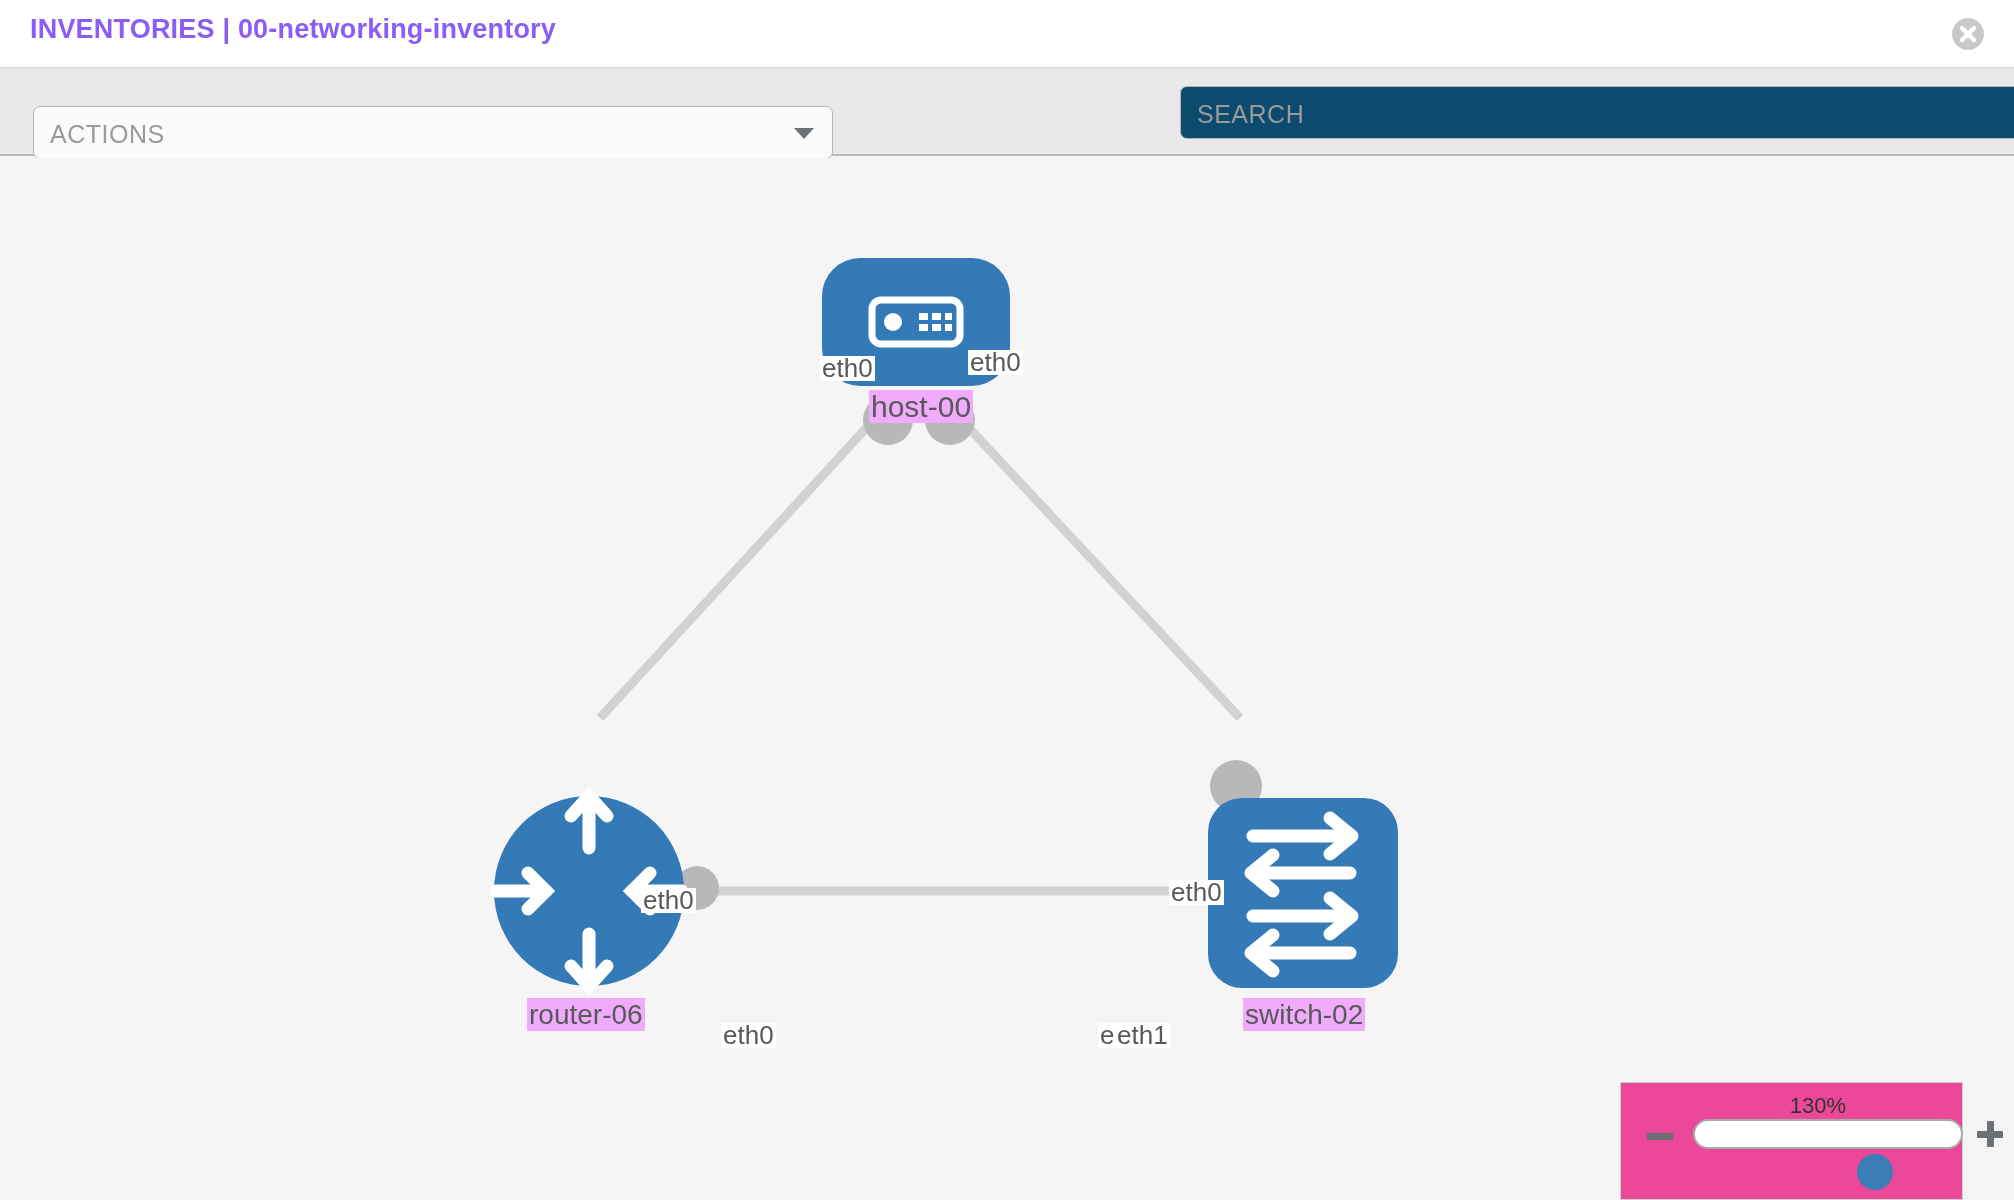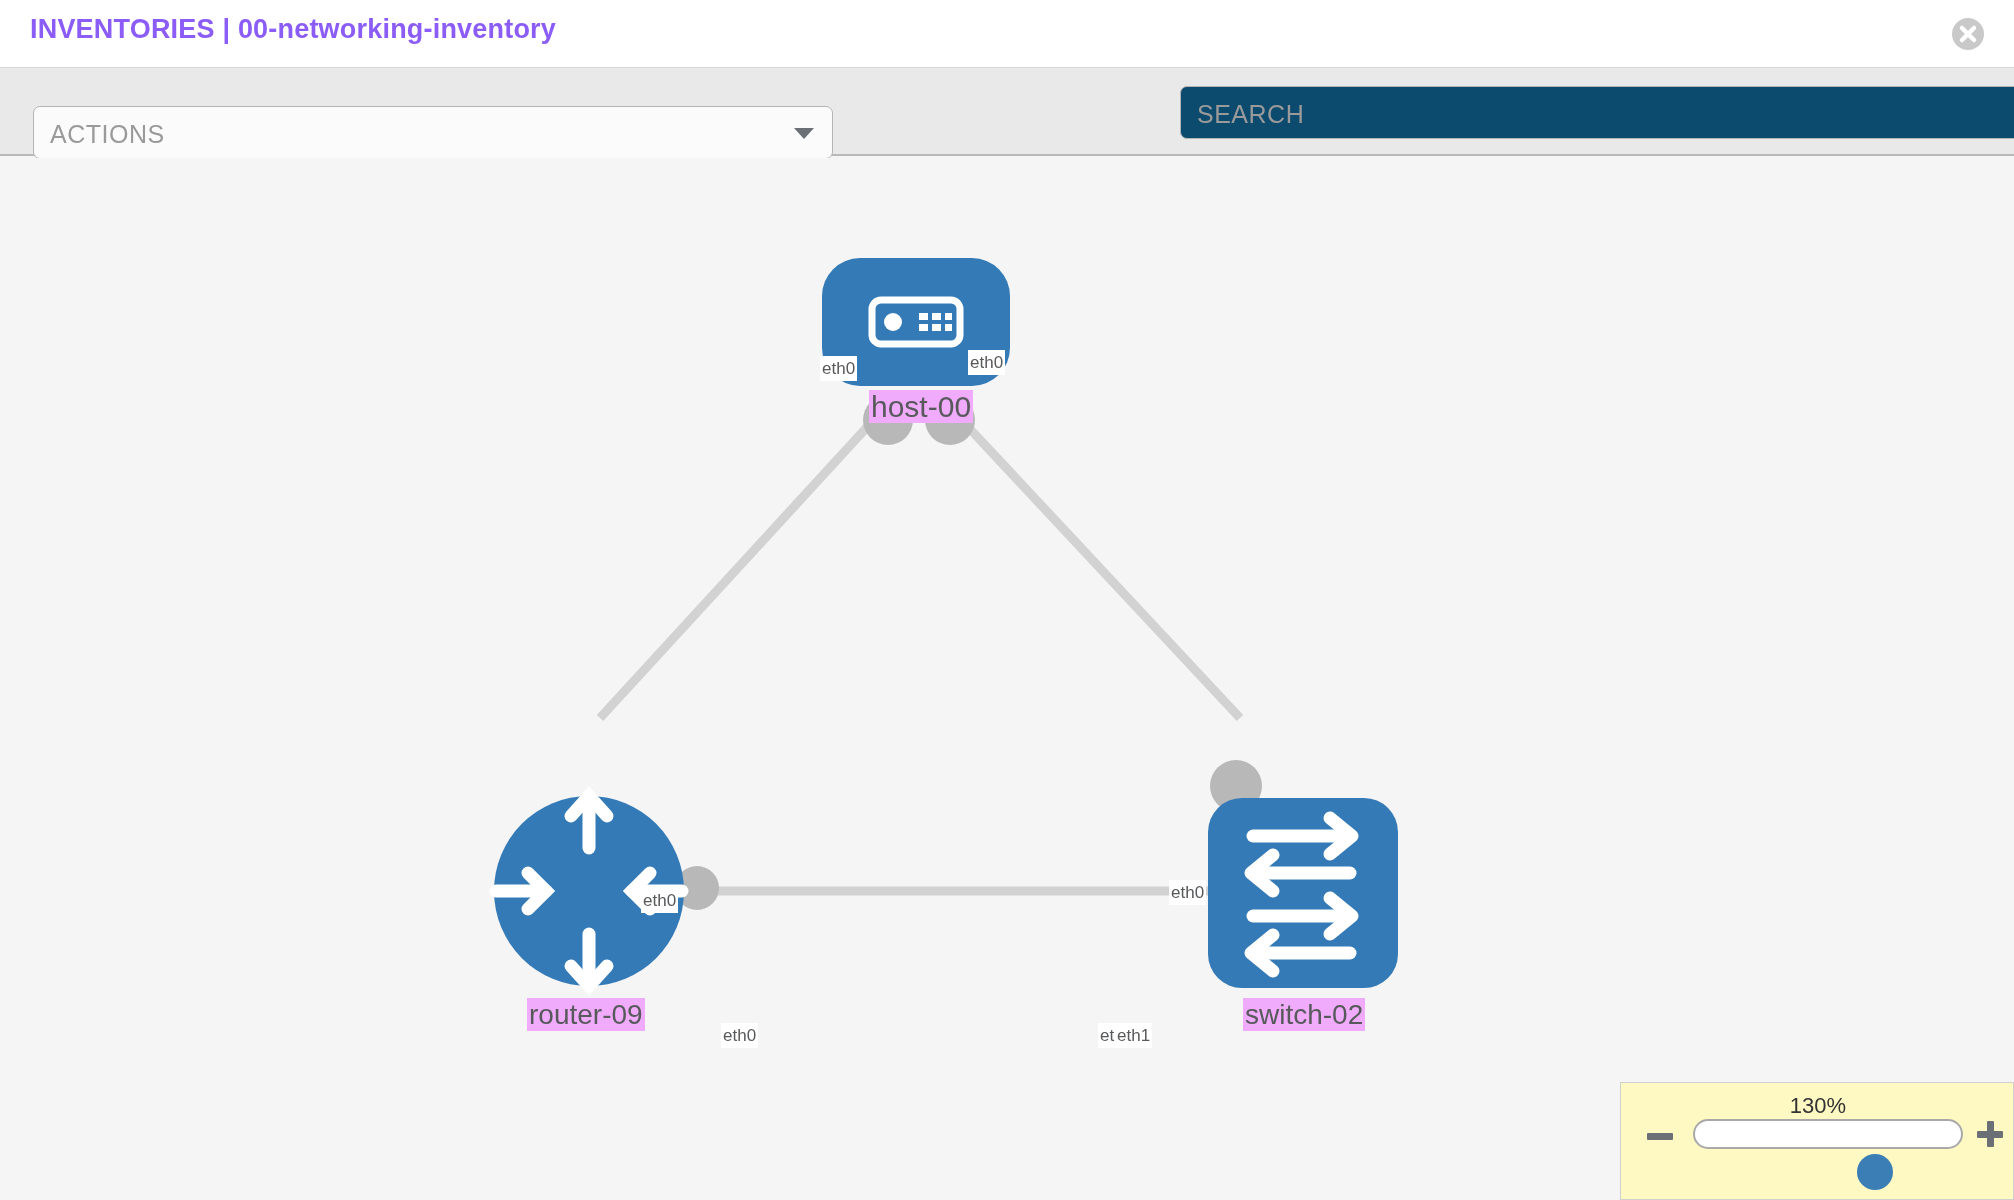--- a/index.html
+++ b/index.html
@@ -81,21 +81,21 @@
   .canvas {
     position: absolute; left: 0; top: 158px;
     width: 2014px; height: 1042px;
     background: #f5f5f5;
     overflow: hidden;
   }
   .topo-svg { position: absolute; left: 0; top: 0; }
 
   .edge-label {
     position: absolute;
-    font-size: 17px;
+    font-size: 26px;
     color: #58595b;
     background: #ffffff;
     padding: 0 2px;
     white-space: nowrap;
     line-height: 25px;
   }
   .node-label {
     position: absolute;
     font-size: 28px;
     color: #58595b;
@@ -104,22 +104,22 @@
     white-space: nowrap;
     line-height: 33px;
   }
   .node-label.big {
     font-size: 30px;
   }
 
   
   .zoom-panel {
     position: absolute; left: 1620px; top: 1082px;
-    width: 394px; height: 118px;
-    background: #fef9c3;
+    width: 343px; height: 118px;
+    background: #ec4899;
     border: 1px solid #cfcfcf;
   }
   .zoom-value {
     position: absolute; top: 10px; left: 0; width: 394px;
     text-align: center;
     font-size: 22px; color: #333;
   }
   .zoom-minus {
     position: absolute; left: 26px; top: 50px;
     width: 26px; height: 7px; background: #6b6f76;
@@ -257,21 +257,21 @@
 
   <div class="edge-label" style="left:820px; top:198px;">eth0</div>
   <div class="edge-label" style="left:968px; top:192px;">eth0</div>
   <div class="edge-label" style="left:641px; top:730px;">eth0</div>
   <div class="edge-label" style="left:1169px; top:722px;">eth0</div>
   <div class="edge-label" style="left:721px; top:865px;">eth0</div>
   <div class="edge-label" style="left:1098px; top:865px;">eth</div>
   <div class="edge-label" style="left:1115px; top:865px;">eth1</div>
 
   <div class="node-label big" style="left:869px; top:232px;">host-00</div>
-  <div class="node-label" style="left:527px; top:840px;">router-09</div>
+  <div class="node-label" style="left:527px; top:840px;">router-06</div>
   <div class="node-label" style="left:1243px; top:840px;">switch-02</div>
 </div>
 
 <div class="zoom-panel">
   <div class="zoom-value">130%</div>
   <div class="zoom-minus"></div>
   <div class="zoom-track">
     <div class="zoom-handle"></div>
   </div>
   <div class="zoom-plus"></div>

